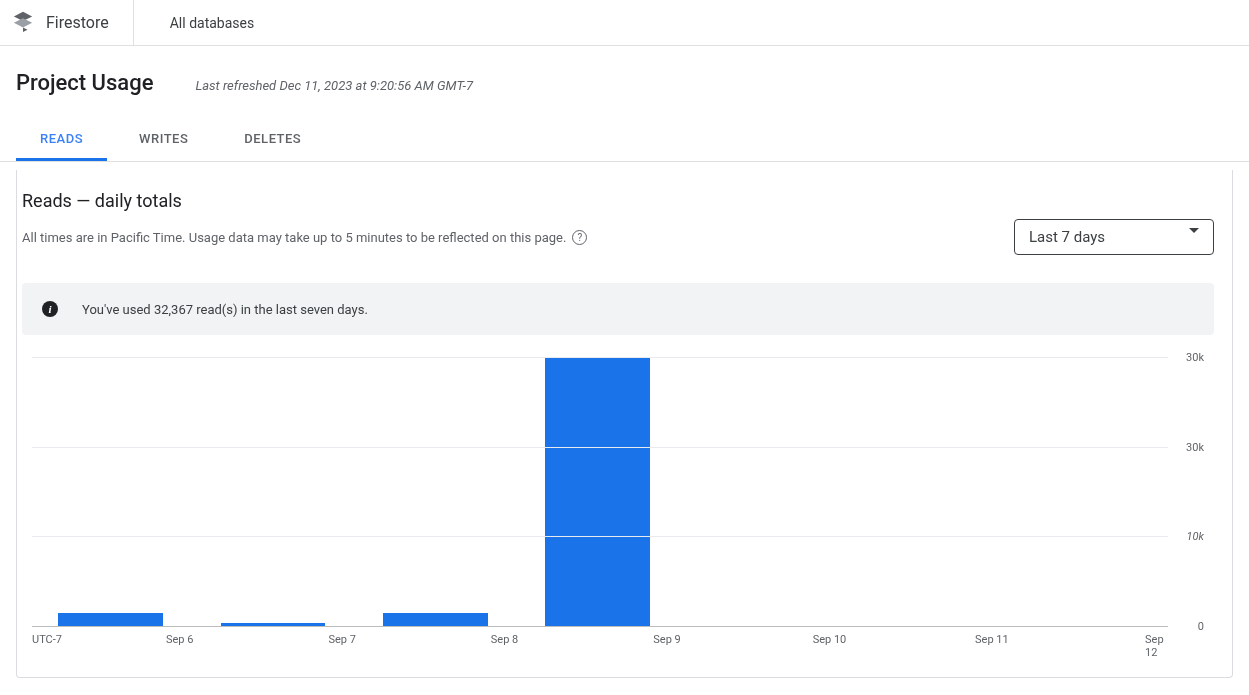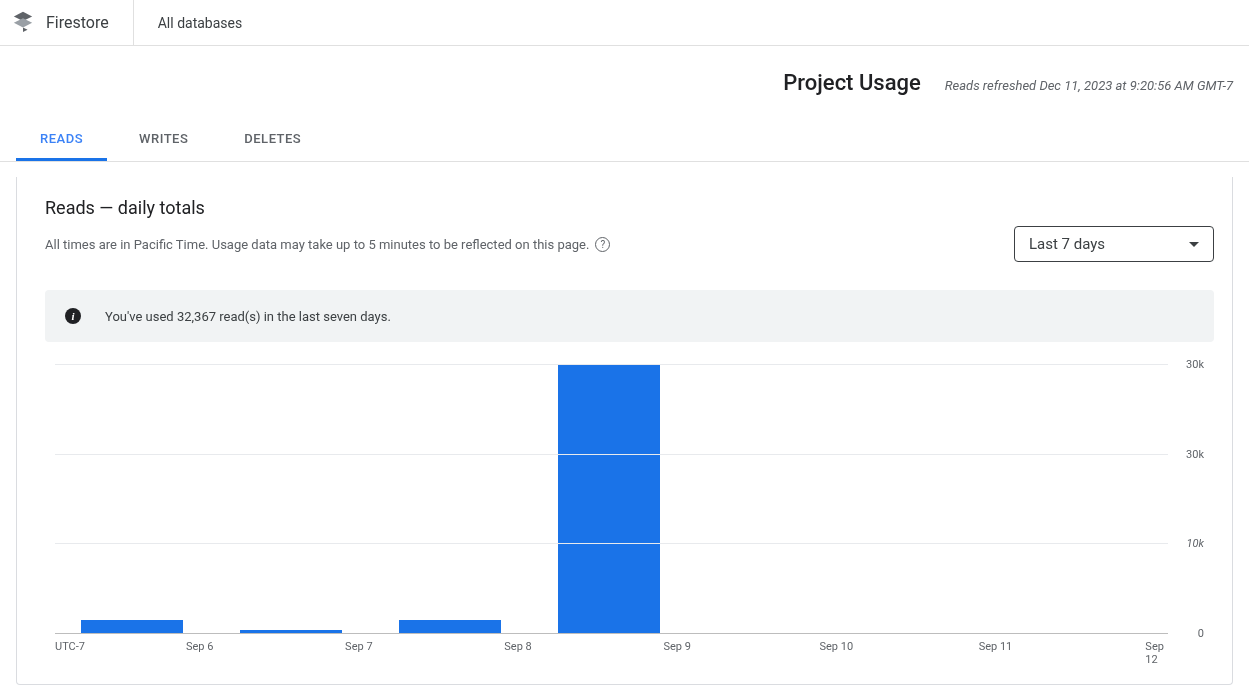--- a/index.html
+++ b/index.html
@@ -8,42 +8,42 @@
     background: #fff;
     color: #202124;
     font-size: 14px;
   }
   .topbar {
     display: flex;
     align-items: center;
     height: 46px;
     border-bottom: 1px solid #e0e0e0;
     padding: 0 12px;
+    gap: 12px;
   }
   .brand {
     display: flex;
     align-items: center;
     gap: 12px;
     padding-right: 24px;
     height: 100%;
     border-right: 1px solid #e0e0e0;
   }
   .brand svg { width: 22px; height: 22px; }
   .brand-name { font-size: 16px; color: #3c4043; }
   .db-selector {
     font-size: 14px;
     color: #3c4043;
     padding: 0 24px;
   }
   .page-head {
     display: flex;
     align-items: baseline;
-    gap: 24px;
+    gap: 42px;
     padding: 24px 16px 12px 16px;
-    justify-content: flex-end;
   }
   .page-title { font-size: 22px; font-weight: 500; color: #202124; }
   .refresh {
     font-size: 13px;
     font-style: italic;
     color: #5f6368;
   }
   .tabs {
     display: flex;
     gap: 8px;
@@ -58,25 +58,25 @@
     letter-spacing: .5px;
     color: #5f6368;
     text-transform: uppercase;
     cursor: pointer;
   }
   .tab.active {
     color: #3b82f6;
     border-bottom: 3px solid #1a73e8;
   }
   .card {
-    margin: 15px 16px;
+    margin: 8px 16px;
     border: 1px solid #dadce0;
     border-top: none;
     border-radius: 0 0 4px 4px;
-    padding: 20px 18px 20px 28px;
+    padding: 20px 18px 20px 5px;
   }
   .card-title {
     font-size: 18px;
     color: #202124;
     margin-bottom: 8px;
   }
   .card-subrow {
     display: flex;
     justify-content: space-between;
     align-items: center;
@@ -100,21 +100,20 @@
     font-size: 10px;
     color: #5f6368;
   }
   .range-select {
     border: 1px solid #3c4043;
     border-radius: 4px;
     padding: 8px 14px;
     min-width: 200px;
     display: flex;
     justify-content: space-between;
-    align-items: center;
     font-size: 15px;
     color: #3c4043;
     cursor: pointer;
   }
   .range-select .caret {
     width: 0; height: 0;
     border-left: 5px solid transparent;
     border-right: 5px solid transparent;
     border-top: 5px solid #3c4043;
   }
@@ -202,21 +201,21 @@
       </svg>
     </span>
     <span class="brand-name">Firestore</span>
   </div>
   <div class="db-selector">All databases</div>
 </div>
 
 <div class="page-head">
   <h1 class="page-title">Project Usage</h1>
   <div class="refresh">
-    <span>Reads refreshed </span><span>Dec 11, 2023 at 9:20:56 AM GMT-7</span>
+    <span>Last refreshed </span><span>Dec 11, 2023 at 9:20:56 AM GMT-7</span>
   </div>
 </div>
 
 <div class="tabs" id="tabs">
     <div class="tab active">READS</div>
     <div class="tab">WRITES</div>
     <div class="tab">DELETES</div>
   </div>
 
 <div class="card">

